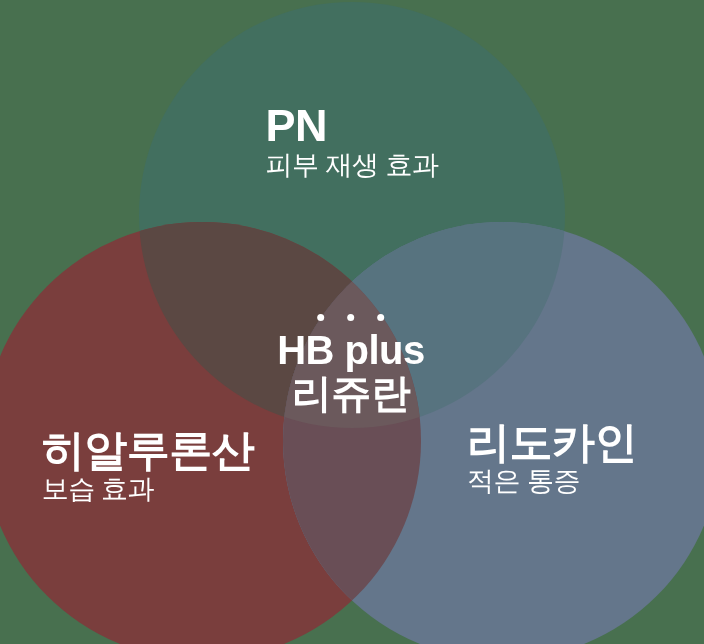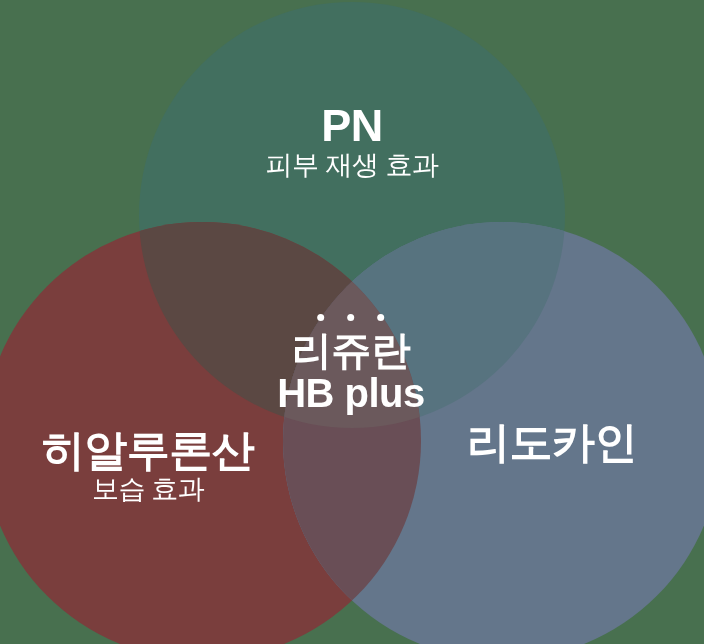--- a/index.html
+++ b/index.html
@@ -17,21 +17,21 @@
   }
   .stage svg {
     position: absolute;
     left: 0;
     top: 0;
     display: block;
   }
   .label-block {
     position: absolute;
     transform: translateX(-50%);
-    text-align: center;
+    text-align: left;
     color: #ffffff;
     white-space: nowrap;
     user-select: none;
   }
   .label-main {
     font-weight: 700;
     font-size: 43px;
     line-height: 1.05;
     letter-spacing: -0.5px;
   }
@@ -111,26 +111,27 @@
     <div class="label-main" style="font-size:45px;">PN</div>
     <div class="label-sub">피부 재생 효과</div>
   </div>
 
   <div class="center-block" style="left:351px; top:314px;">
     <div class="dots-row">
       <span class="dot"></span>
       <span class="dot"></span>
       <span class="dot"></span>
     </div>
+    <div class="center-line">HB plus</div>
     <div class="center-line">리쥬란</div>
-    <div class="center-line">HB plus</div>
   </div>
 
   <div class="label-block" style="left:148px; top:428px;font-family:Liberation Serif, serif;">
     <div class="label-main">히알루론산</div>
     <div class="label-sub">보습 효과</div>
   </div>
 
   <div class="label-block" style="left:552px; top:420px;">
     <div class="label-main">리도카인</div>
+    <div class="label-sub">적은 통증</div>
   </div>
 
 </div>
 
 </body></html>

